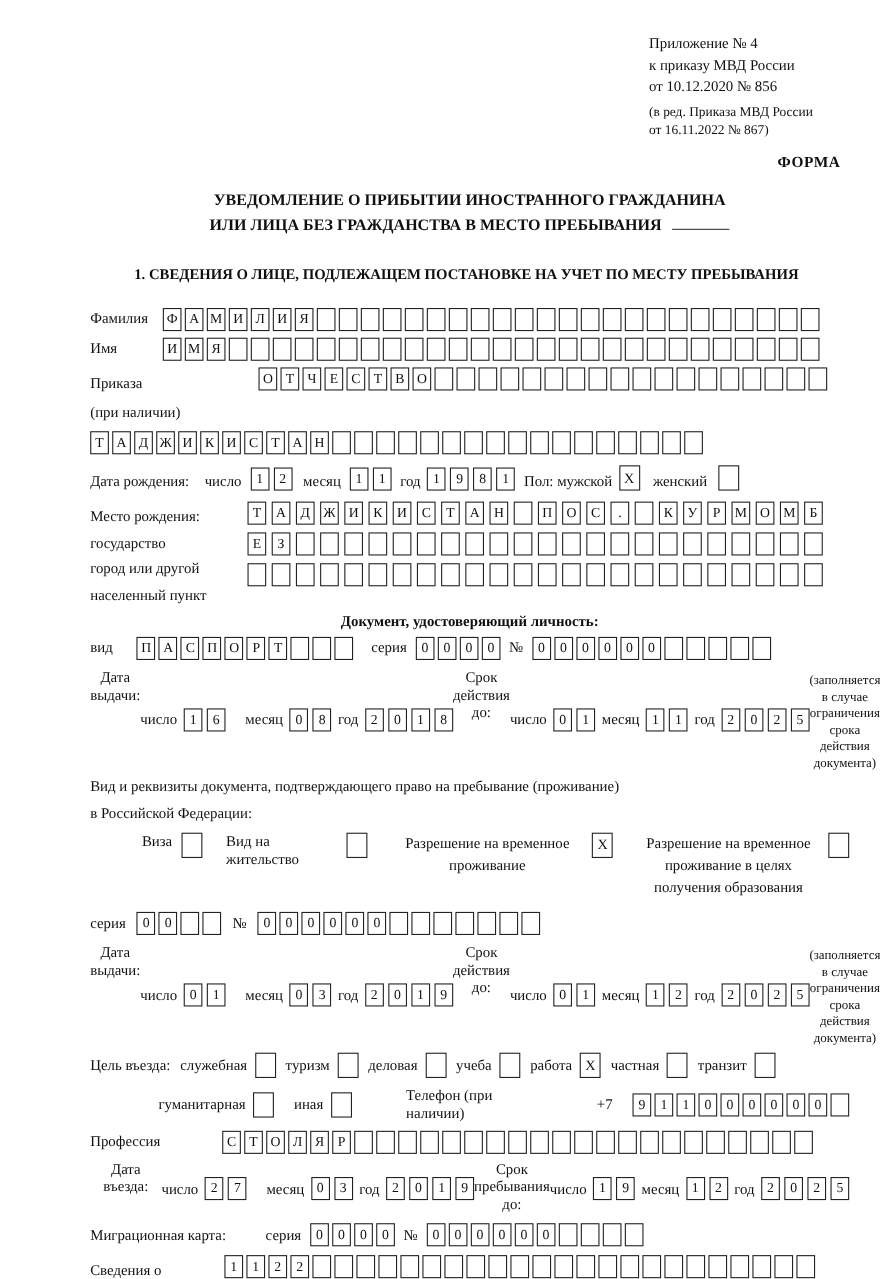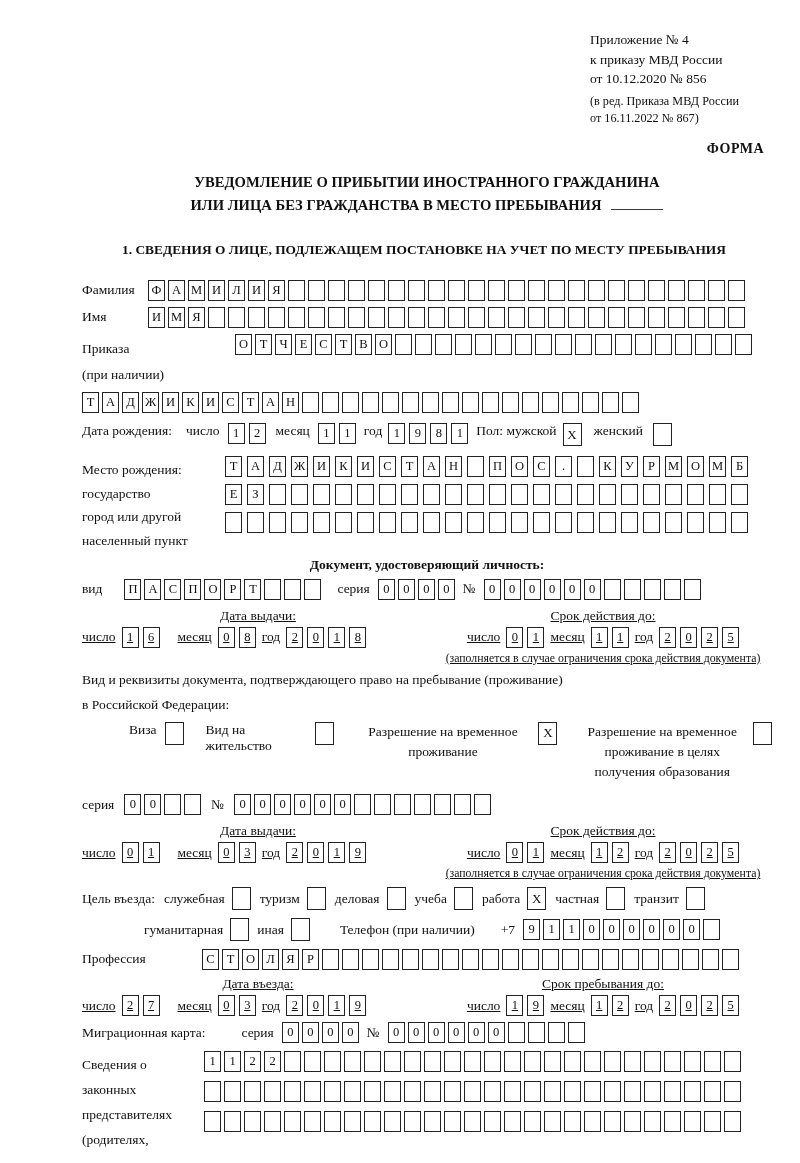--- a/index.html
+++ b/index.html
@@ -21,21 +21,21 @@
   .flabel{flex:0 0 auto;padding-top:2px;}
   .lblcol{flex:0 0 auto;line-height:1.95;padding-top:2px;}
   .w66{width:66px;}.w103{width:103px;}.w153{width:153px;}.w143{width:143px;}.w122{width:122px;}.w120{width:120px;}
   .cells{display:flex;gap:3px;}
   .cells-wide{gap:5px;}
   .cellstack{display:flex;flex-direction:column;gap:7px;}
   .cell{flex:0 0 auto;width:15px;height:19px;border:1.6px solid #222;display:flex;align-items:center;justify-content:center;font-size:12.5px;background:#fff;}
   .cb{flex:0 0 auto;width:17px;height:21px;border:1.6px solid #222;display:inline-flex;align-items:center;justify-content:center;font-size:13px;background:#fff;}
   
   .daterow{display:flex;margin-bottom:4px;}
-  .dategroup{display:flex;flex-direction:column;text-decoration:underline;}
+  .dategroup{display:flex;flex-direction:row;}
   .dg-left{width:352px;}
   .dg-right{flex:1;}
   .dheading{text-align:center;margin-bottom:3px;}
   .dline{display:flex;align-items:center;gap:6px;}
   .dcells{display:flex;gap:4px;}
   .note{font-size:11.8px;text-align:center;margin-top:3px;}
   .centered-bold{font-weight:bold;text-align:center;margin:4px 0 6px 0;}
   .opt{display:flex;align-items:flex-start;gap:8px;}
   .optlabel-2l{max-width:188px;text-align:center;line-height:1.5;}
   .optlabel-3l{max-width:178px;text-align:center;line-height:1.5;}
@@ -198,21 +198,21 @@
         <div class="cell"></div>
         <div class="cell"></div>
         <div class="cell"></div>
         <div class="cell"></div>
         <div class="cell"></div>
         <div class="cell"></div>
         <div class="cell"></div>
       </div>
   </div>
 
-  <div class="frow" style="align-items:flex-start;margin-bottom:10px;font-family:Liberation Serif, serif;">
+  <div class="frow" style="align-items:flex-end;margin-bottom:10px;font-family:Liberation Serif, serif;">
     <span>Дата рождения:</span>
     <span style="width:14px;"></span>
     <span>число</span>
     <span style="width:8px;"></span>
     <div class="dcells">
         <div class="cell">1</div>
         <div class="cell">2</div>
       </div>
     <span style="width:10px;"></span>
     <span>месяц</span>
@@ -547,21 +547,21 @@
     <div class="inlineopt">
         <span>частная</span>
         <div class="cb"></div>
       </div>
     <div class="inlineopt">
         <span>транзит</span>
         <div class="cb"></div>
       </div>
   </div>
 
-  <div class="frow" style="align-items:center;gap:8px;margin-left:62px;margin-bottom:8px;">
+  <div class="frow" style="align-items:center;gap:18px;margin-left:62px;margin-bottom:8px;">
     <div class="inlineopt">
         <span>гуманитарная</span>
         <div class="cb"></div>
       </div>
     <div class="inlineopt">
         <span>иная</span>
         <div class="cb"></div>
       </div>
     <span style="width:14px;"></span>
     <span>Телефон (при наличии)</span>

